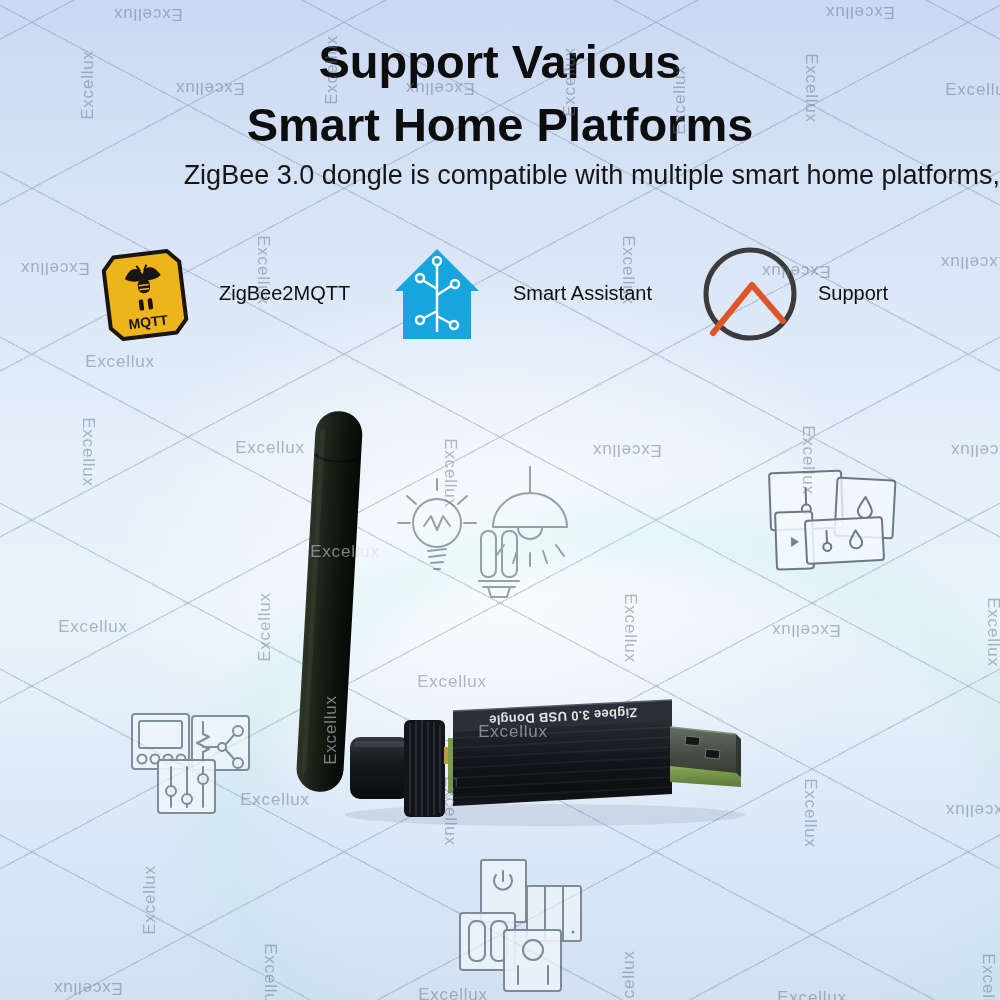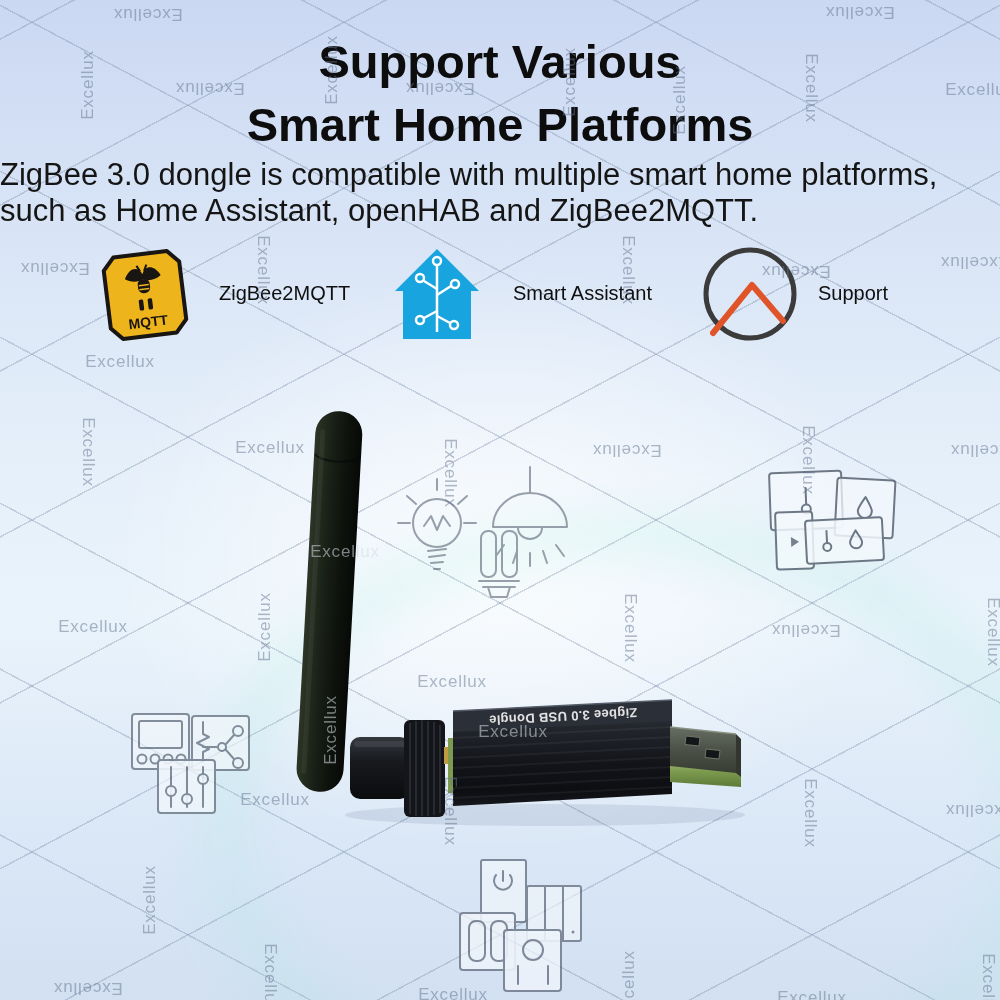--- a/index.html
+++ b/index.html
@@ -20,22 +20,22 @@
     position:absolute;left:210px;top:520px;width:780px;height:560px;
     border:28px solid rgba(158,238,220,0.30);border-radius:50%;
     filter:blur(24px);pointer-events:none;
   }
   .gfx{position:absolute;left:0;top:0;}
   .title{
     position:absolute;top:30px;left:0;width:1000px;text-align:center;
     font-size:47px;line-height:63px;font-weight:bold;color:#0d0d0d;
   }
   .subtitle{
-    position:absolute;top:157px;left:0;width:1000px;text-align:left;
-    font-size:31px;line-height:36px;font-weight:400;color:#151515;
+    position:absolute;top:157px;left:0;width:1000px;text-align:right;
+    font-size:27px;line-height:36px;font-weight:400;color:#151515;
   }
   .plat-label{position:absolute;font-size:20px;color:#0f0f0f;white-space:nowrap;margin-left:16px;}
   .lbl-z2m{left:203px;top:282px;}
   .lbl-ha{left:497px;top:282px;}
   .lbl-oh{left:802px;top:282px;}
   .wm-layer{position:absolute;inset:0;pointer-events:none;}
   .wm{
     position:absolute;font-size:17px;letter-spacing:0.8px;white-space:nowrap;
     color:rgba(100,115,142,0.50);
   }
@@ -251,21 +251,20 @@
       </g>
     </g>
   </svg>
 
   <div class="title">
     <div>Support Various</div>
     <div>Smart Home Platforms</div>
   </div>
   <div class="subtitle">
     <div>ZigBee 3.0 dongle is compatible with multiple smart home platforms,</div>
-    <div>such as Home Assistant, openHAB and ZigBee2MQTT.</div>
   </div>
 
   <div class="plat-label lbl-z2m">ZigBee2MQTT</div>
   <div class="plat-label lbl-ha">Smart Assistant</div>
   <div class="plat-label lbl-oh">Support</div>
 
   <div class="wm-layer">
       <span class="wm" style="left: 148px; top: 14px; transform: translate(-50%, -50%) rotate(180deg);">Excellux</span>
       <span class="wm" style="left: 440px; top: 88px; transform: translate(-50%, -50%) rotate(180deg);">Excellux</span>
       <span class="wm" style="left: 860px; top: 12px; transform: translate(-50%, -50%) rotate(180deg);">Excellux</span>

